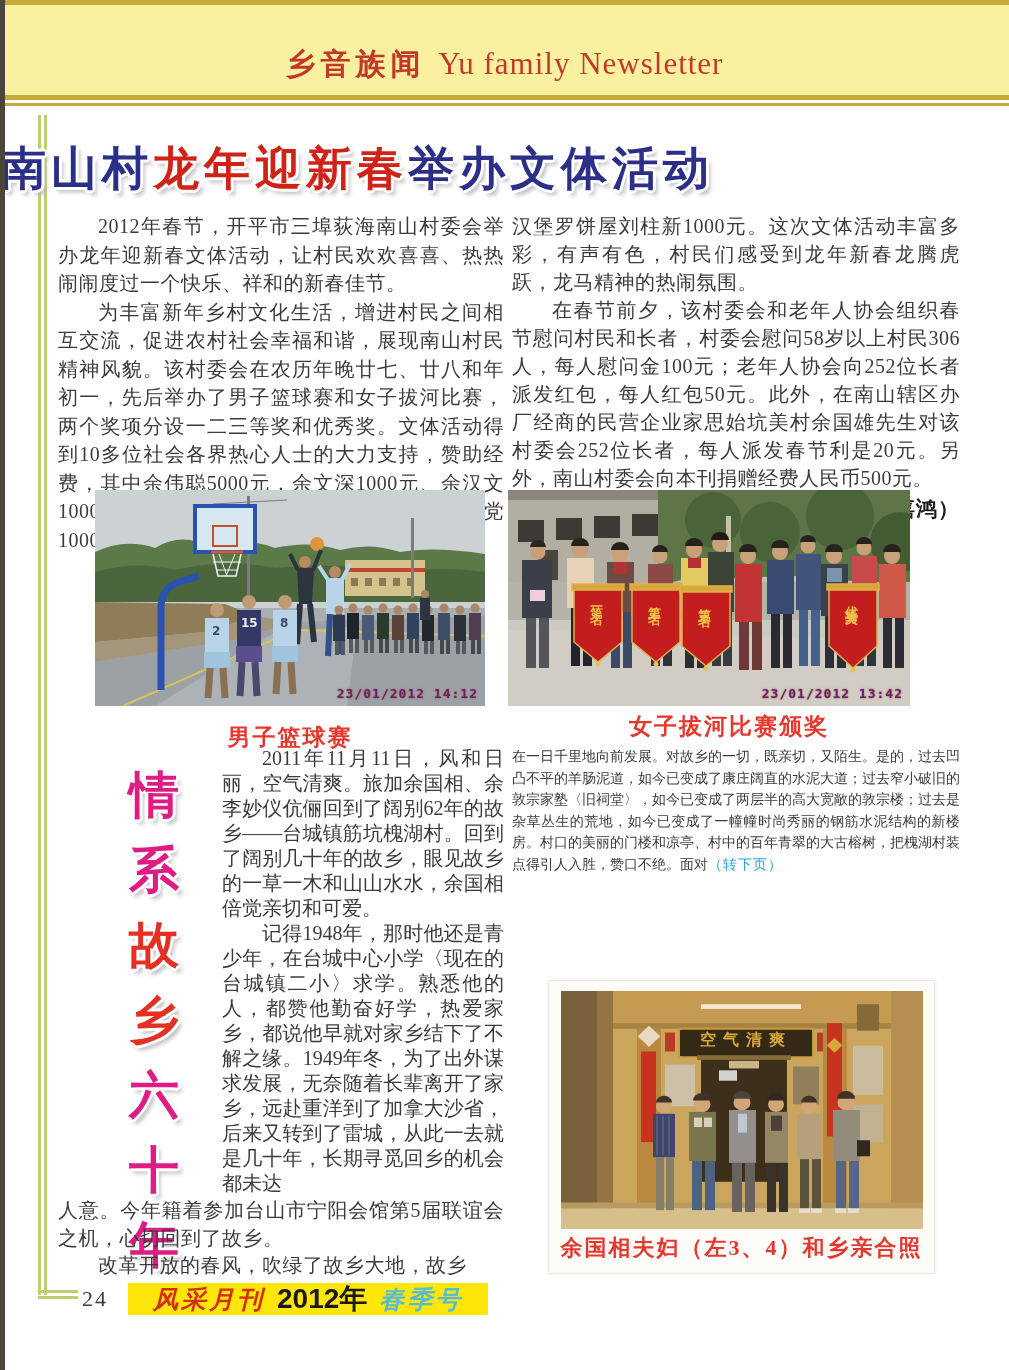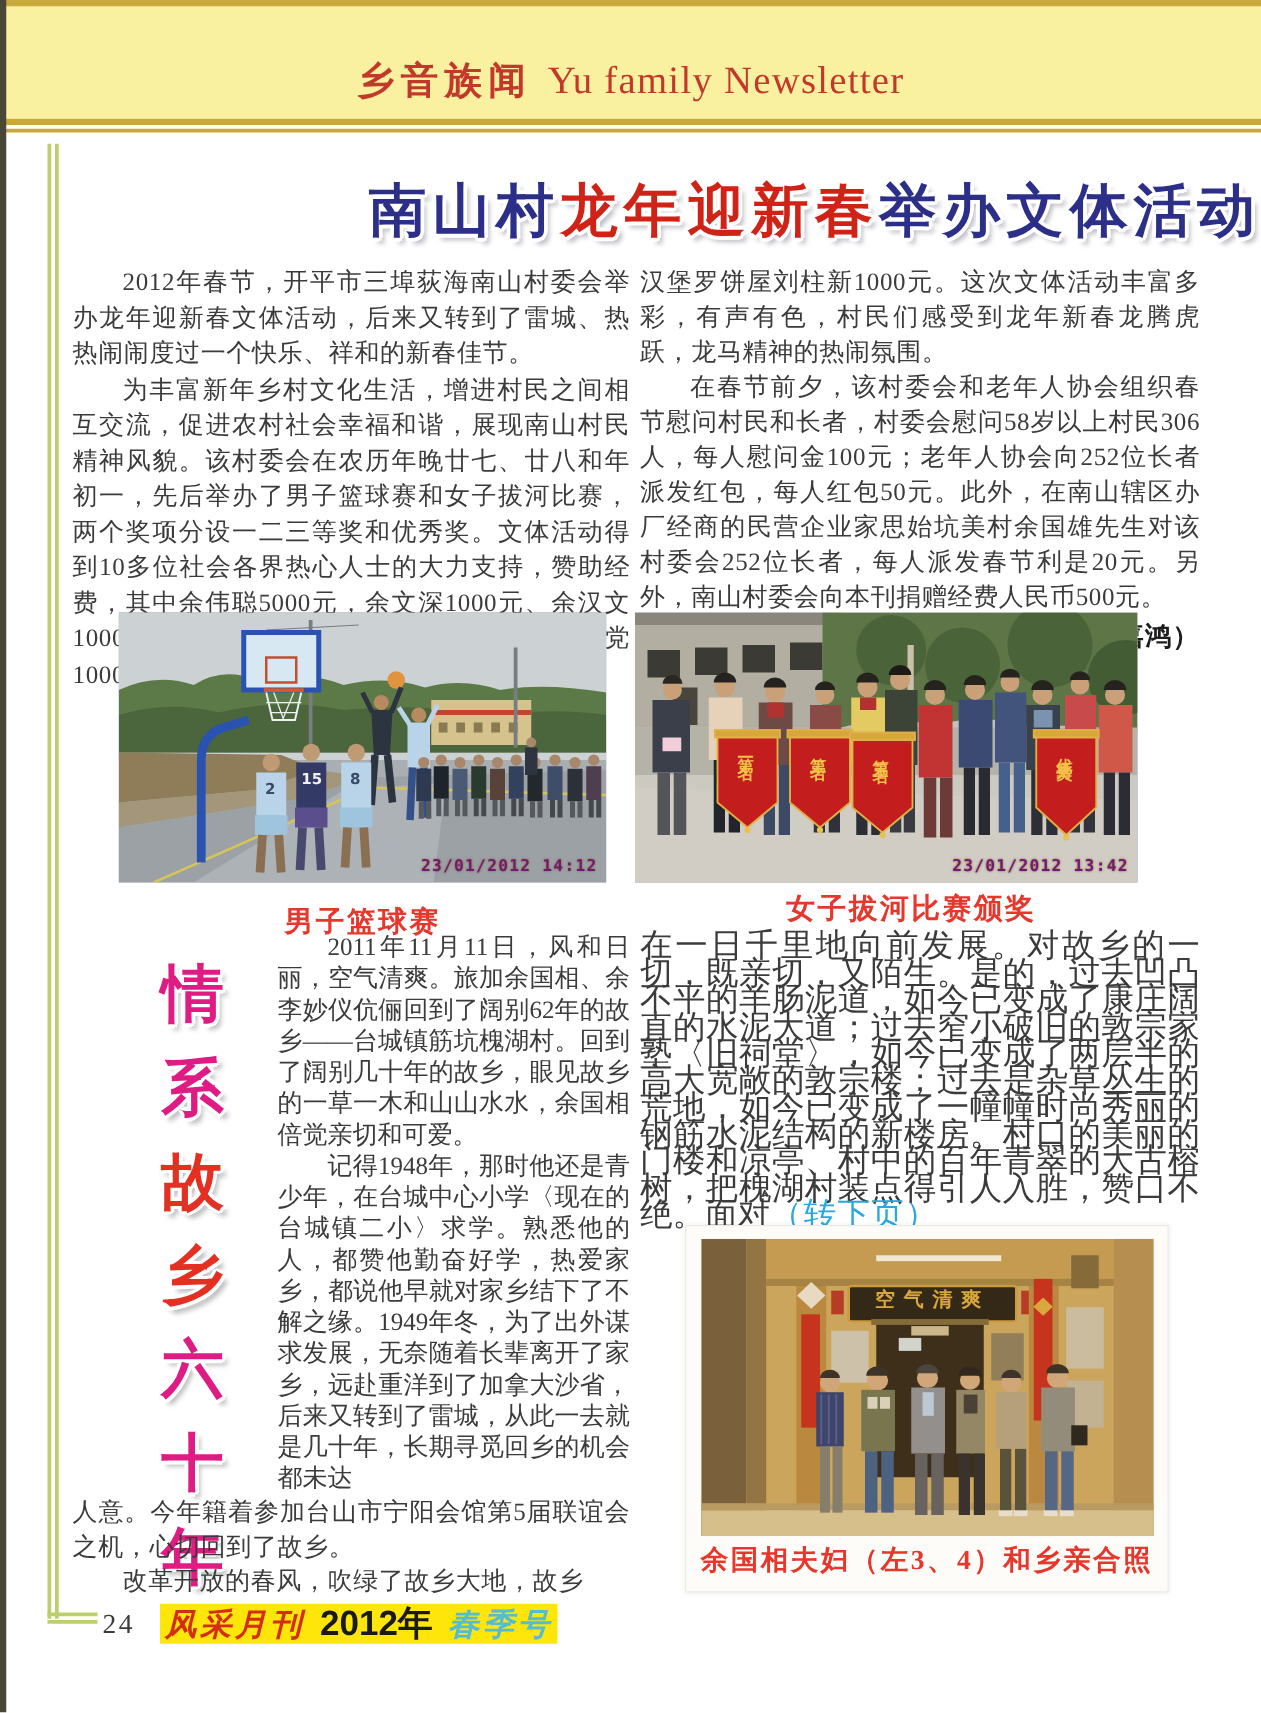--- a/index.html
+++ b/index.html
@@ -15,21 +15,21 @@
   .header-title .en{font-size:31px;font-family:"Liberation Serif",serif;letter-spacing:1px;}
   .gold-rule-1{position:absolute;left:0;top:95px;width:1009px;height:5px;background:#c9a93c;z-index:10;}
   .gold-rule-2{position:absolute;left:0;top:103px;width:1009px;height:3px;background:#c9a93c;z-index:10;}
   
   .bracket-v1{position:absolute;left:38px;top:115px;width:3px;height:1180px;background:#bccf6e;}
   .bracket-v2{position:absolute;left:44px;top:115px;width:3px;height:1180px;background:#bccf6e;}
   .bracket-h1{position:absolute;left:38px;top:1290px;width:40px;height:3px;background:#bccf6e;}
   .bracket-h2{position:absolute;left:38px;top:1296px;width:40px;height:3px;background:#bccf6e;}
   
   .main-title{
-    position:absolute;left:0;top:138px;width:1009px;text-align:right;
+    position:absolute;left:0;top:138px;width:1009px;text-align:left;
     font-size:46px;font-weight:bold;letter-spacing:5px;white-space:nowrap;
     font-family:"Liberation Serif",serif;
     text-shadow:-2px -2px 0 #fff,2px -2px 0 #fff,-2px 2px 0 #fff,2px 2px 0 #fff,
                 0 -3px 0 #fff,0 3px 0 #fff,-3px 0 0 #fff,3px 0 0 #fff,4px 5px 4px #b9b9c2;
   }
   .t-navy{color:#2c2f88;} .t-red{color:#d02318;}
   .body-text{position:absolute;text-align:justify;color:#3b3b3b;}
   .body-text p{margin:0;text-indent:2em;}
   .body-text p.noindent{text-indent:0;}
   .col1a{left:58px;top:212px;width:446px;font-size:20px;line-height:28.5px;letter-spacing:0.5px;}
@@ -48,32 +48,32 @@
   .pennant-label{position:absolute;writing-mode:vertical-rl;text-orientation:upright;color:#f2c249;font-weight:bold;font-size:13px;letter-spacing:3px;line-height:1;}
   
   .vtitle{position:absolute;left:98px;top:762px;width:112px;display:flex;flex-direction:column;align-items:center;gap:8px;}
   .vtitle span{
     font-size:50px;font-weight:bold;font-family:"Liberation Serif",serif;
     text-shadow:-2px -2px 0 #fff,2px -2px 0 #fff,-2px 2px 0 #fff,2px 2px 0 #fff,
                 0 -3px 0 #fff,0 3px 0 #fff,-3px 0 0 #fff,3px 0 0 #fff,4px 5px 4px #bdbdbd;
   }
   .vt-m{color:#df1b84;} .vt-r{color:#e33022;}
   .col2a{left:222px;top:746px;width:282px;font-size:20px;line-height:25px;}
-  .col2b{left:512px;top:746px;width:448px;font-size:26px;line-height:21.5px;}
+  .col2b{left:512px;top:746px;width:448px;font-size:14px;line-height:21.5px;}
   .turn-page{color:#2aa8dc;letter-spacing:1px;}
   .bottomleft{left:58px;top:1197px;width:446px;font-size:20px;line-height:27.5px;letter-spacing:0.5px;}
   
   .photo3frame{position:absolute;left:548px;top:980px;width:385px;height:292px;background:#fdfcf8;border:1px solid #eceae2;box-shadow:0 0 4px rgba(0,0,0,0.08);}
   .photo3{position:absolute;left:12px;top:10px;width:362px;height:238px;overflow:hidden;}
   .photo3 svg{display:block;width:100%;height:100%;}
   .plaque-text{position:absolute;left:130px;top:49px;width:134px;text-align:center;font-size:16px;font-weight:bold;color:#d8a73c;letter-spacing:7px;white-space:nowrap;overflow:hidden;}
   .cap3{left:0px;top:252px;width:385px;font-size:22px;}
   
   .page-number{position:absolute;left:82px;top:1286px;font-size:22px;color:#3c3c3c;letter-spacing:2px;}
-  .footer-box{position:absolute;left:128px;top:1283px;height:32px;background:#ffe60a;display:flex;align-items:center;gap:12px;padding:0 4px;}
+  .footer-box{position:absolute;left:128px;top:1283px;height:32px;background:#ffe60a;display:flex;align-items:center;gap:12px;padding:0 25px;}
   .f-mag{color:#d42d12;font-weight:bold;font-style:italic;font-size:25px;letter-spacing:3px;}
   .f-year{color:#1a1a1a;font-weight:bold;font-size:28px;font-family:"Liberation Sans",sans-serif;}
   .f-issue{color:#56bcd2;font-weight:bold;font-style:italic;font-size:25px;letter-spacing:3px;}
 </style>
 </head>
 <body>
 
 <div class="page-edge-left"></div>
 <div class="header-band"></div>
 <div class="header-title">
@@ -83,21 +83,21 @@
 <div class="gold-rule-1"></div>
 <div class="gold-rule-2"></div>
 <div class="bracket-v1"></div>
 <div class="bracket-v2"></div>
 <div class="bracket-h1"></div>
 <div class="bracket-h2"></div>
 
 <div class="main-title"><span class="t-navy">南山村</span><span class="t-red">龙年迎新春</span><span class="t-navy">举办文体活动</span></div>
 
 <div class="body-text col1a">
-  <p>2012年春节，开平市三埠荻海南山村委会举办龙年迎新春文体活动，后来又转到了雷城、热热闹闹度过一个快乐、祥和的新春佳节。</p>
+  <p>2012年春节，开平市三埠荻海南山村委会举办龙年迎新春文体活动，让村民欢欢喜喜、热热闹闹度过一个快乐、祥和的新春佳节。</p>
   <p>为丰富新年乡村文化生活，增进村民之间相互交流，促进农村社会幸福和谐，展现南山村民精神风貌。该村委会在农历年晚廿七、廿八和年初一，先后举办了男子篮球赛和女子拔河比赛，两个奖项分设一二三等奖和优秀奖。文体活动得到10多位社会各界热心人士的大力支持，赞助经费，其中余伟聪5000元，余文深1000元、余汉文1000元，余国强1000元，余贤铮1000元，余卫党1000元，</p>
 </div>
 <div class="body-text col1b">
   <p class="noindent">汉堡罗饼屋刘柱新1000元。这次文体活动丰富多彩，有声有色，村民们感受到龙年新春龙腾虎跃，龙马精神的热闹氛围。</p>
   <p>在春节前夕，该村委会和老年人协会组织春节慰问村民和长者，村委会慰问58岁以上村民306人，每人慰问金100元；老年人协会向252位长者派发红包，每人红包50元。此外，在南山辖区办厂经商的民营企业家思始坑美村余国雄先生对该村委会252位长者，每人派发春节利是20元。另外，南山村委会向本刊捐赠经费人民币500元。</p>
   <div class="byline">（文/杰锋 图/余嘉鸿）</div>
 </div>
 
 <div class="photo photo1">
   <svg viewBox="0 0 390 216" preserveAspectRatio="none">

